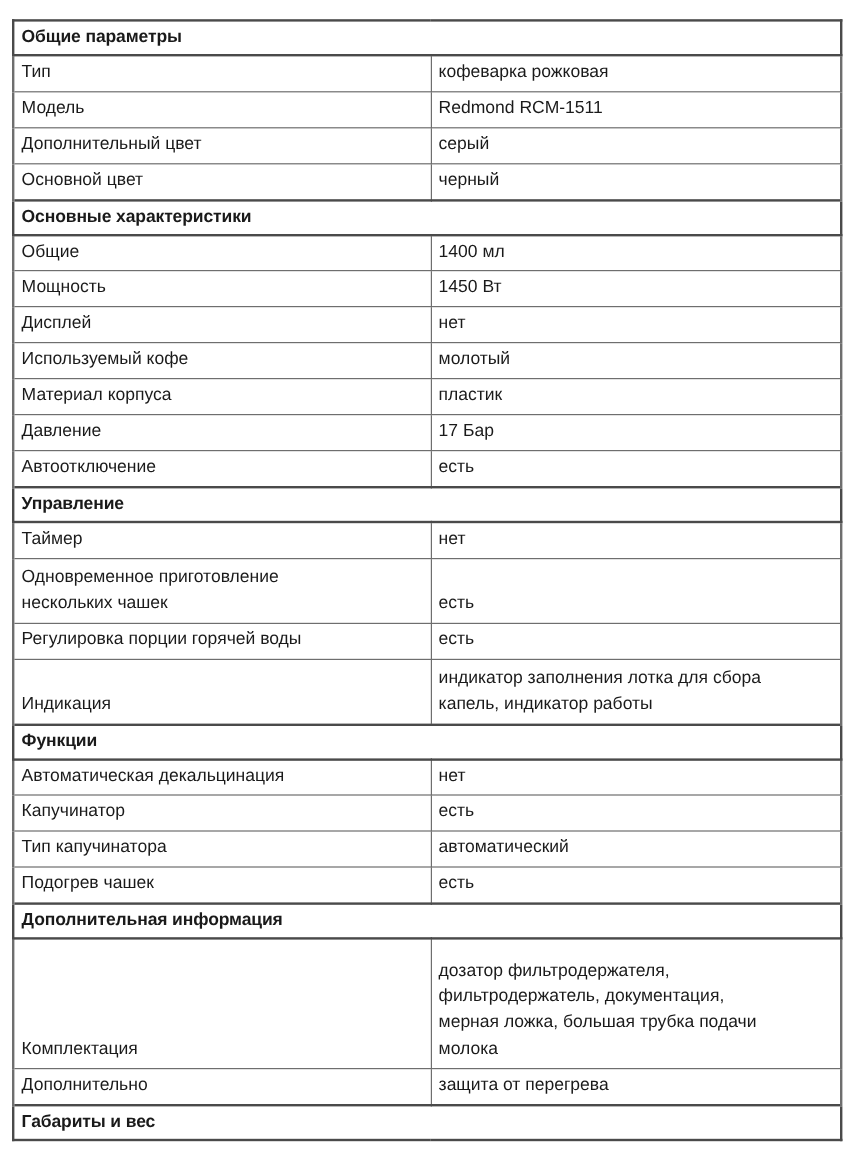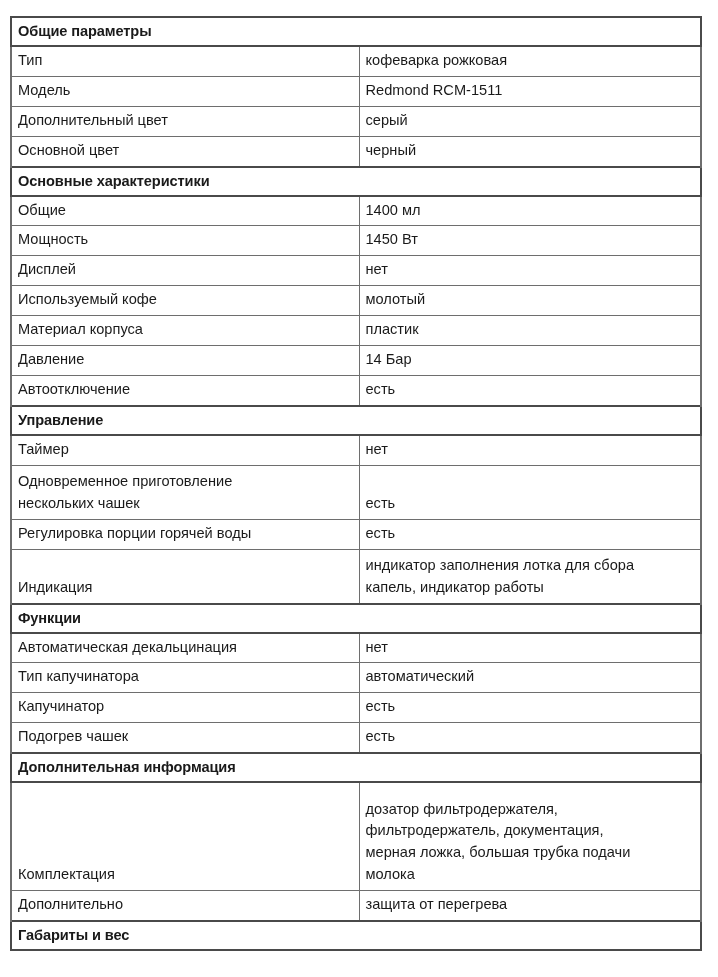--- a/index.html
+++ b/index.html
@@ -116,21 +116,21 @@
         <tr class="data-row">
           <td class="cell-label">Используемый кофе</td>
           <td class="cell-value">молотый</td>
         </tr>
         <tr class="data-row">
           <td class="cell-label">Материал корпуса</td>
           <td class="cell-value">пластик</td>
         </tr>
         <tr class="data-row">
           <td class="cell-label">Давление</td>
-          <td class="cell-value">14 Бар</td>
+          <td class="cell-value">17 Бар</td>
         </tr>
         <tr class="data-row">
           <td class="cell-label">Автоотключение</td>
           <td class="cell-value">есть</td>
         </tr>
         <tr class="section-row">
           <td colspan="2">Управление</td>
         </tr>
         <tr class="data-row">
           <td class="cell-label">Таймер</td>
@@ -151,26 +151,26 @@
 капель, индикатор работы</td>
         </tr>
         <tr class="section-row">
           <td colspan="2">Функции</td>
         </tr>
         <tr class="data-row">
           <td class="cell-label">Автоматическая декальцинация</td>
           <td class="cell-value">нет</td>
         </tr>
         <tr class="data-row">
+          <td class="cell-label">Капучинатор</td>
+          <td class="cell-value">есть</td>
+        </tr>
+        <tr class="data-row">
           <td class="cell-label">Тип капучинатора</td>
           <td class="cell-value">автоматический</td>
-        </tr>
-        <tr class="data-row">
-          <td class="cell-label">Капучинатор</td>
-          <td class="cell-value">есть</td>
         </tr>
         <tr class="data-row">
           <td class="cell-label">Подогрев чашек</td>
           <td class="cell-value">есть</td>
         </tr>
         <tr class="section-row">
           <td colspan="2">Дополнительная информация</td>
         </tr>
         <tr class="data-row tall-4">
           <td class="cell-label">Комплектация</td>

